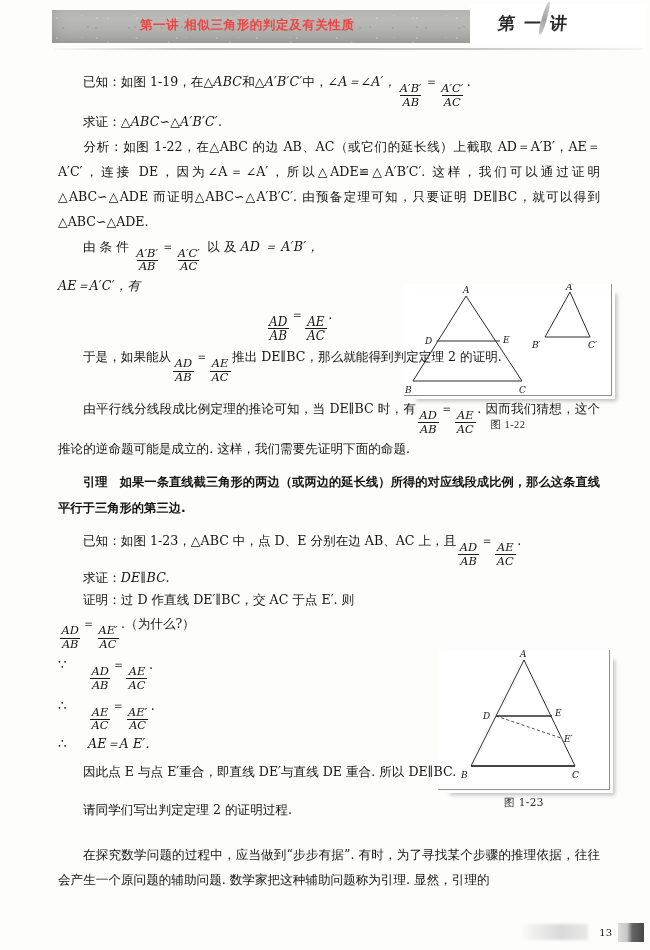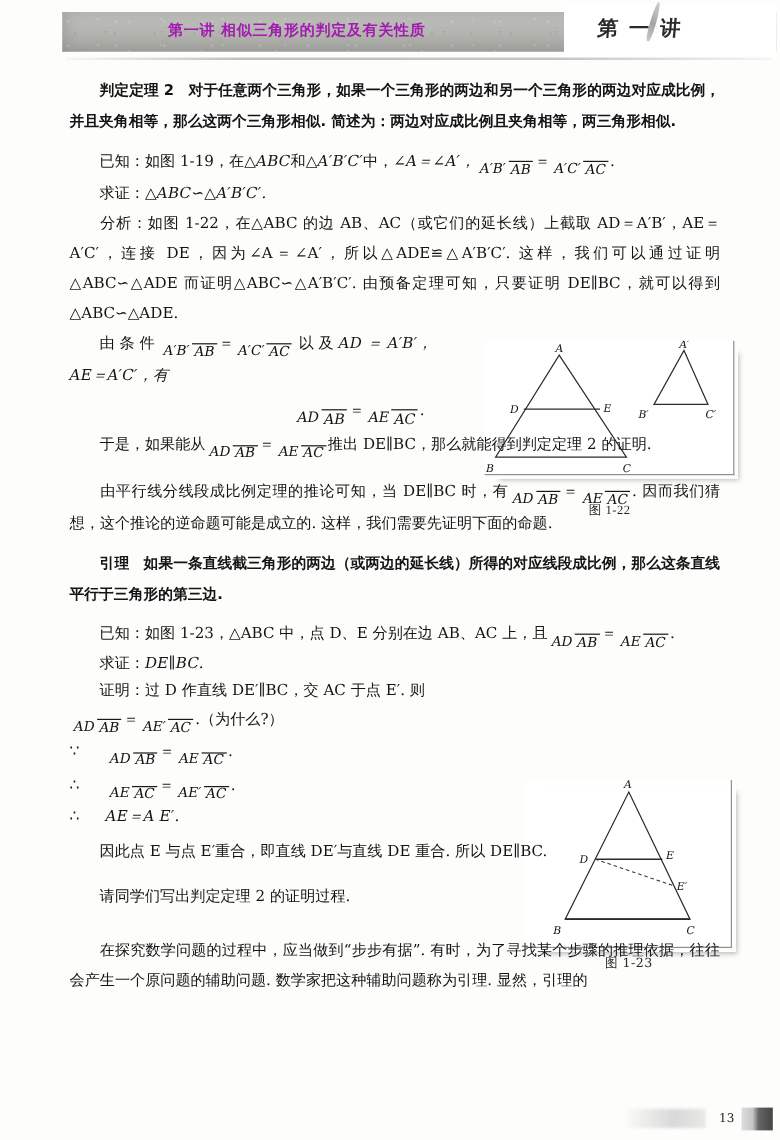--- a/index.html
+++ b/index.html
@@ -50,21 +50,21 @@
       radial-gradient(circle at 91% 35%, rgba(255,255,255,.5) 0 1px, transparent 1px);
     background-size: 40px 20px, 33px 26px, 52px 22px, 47px 28px, 61px 24px;
   }
   .header-title {
     position: absolute;
     left: 140px;
     top: 17px;
     font-size: 12.5px;
     font-weight: bold;
     letter-spacing: 0.6px;
-    color: #a21caf;
+    color: #ef4444;
     white-space: nowrap;
     z-index: 3;
   }
   .header-chip {
     position: absolute;
     left: 470px; top: 4px;
     width: 177px;
     height: 43px;
     background: #ffffff;
     z-index: 4;
@@ -124,21 +124,21 @@
     font-style: italic;
     letter-spacing: .2px;
   }
   .mr {
     font-family: "DejaVu Serif", "Liberation Serif", serif;
   }
 
   
   .frac {
     display: inline-flex;
-    flex-direction: row;
+    flex-direction: column;
     align-items: center;
     vertical-align: -0.52em;
     margin: 0 1.5px;
     line-height: 1.04;
     font-size: 11.4px;
     font-style: italic;
     font-family: "DejaVu Serif", "Liberation Serif", serif;
   }
   .frac .num { padding: 0 2px 0.5px 2px; }
   .frac .den { padding: 0.5px 2px 0 2px; border-top: 1px solid #181818; }
@@ -272,23 +272,20 @@
       <text x="134" y="128" font-family="DejaVu Serif, serif" font-style="italic" font-size="9" fill="#131313">C</text>
       <text x="45" y="69" font-family="DejaVu Serif, serif" font-style="italic" font-size="9" fill="#131313">D</text>
       <text x="117" y="66" font-family="DejaVu Serif, serif" font-style="italic" font-size="9" fill="#131313">E</text>
       <text x="126" y="92" font-family="DejaVu Serif, serif" font-style="italic" font-size="9" fill="#131313">E′</text>
     </svg>
   </div>
   <div class="fig-caption" id="fig2cap" style="width:172px;">图 1-23</div>
 
   <div class="body-text">
 
-    <div class="para">
-      <span class="ind"></span><span class="hei">判定定理 2</span><span class="ind2"></span><span class="hei">对于任意两个三角形，如果一个三角形的两边和另一个三角形的两边对应成比例，并且夹角相等，那么这两个三角形相似. 简述为：两边对应成比例且夹角相等，两三角形相似.</span>
-    </div>
 
     <div class="para" style="margin-top:7px;">
       <span class="ind"></span><span>已知：</span><span>如图 1-19，在</span><span class="mi">△ABC</span><span>和</span><span class="mi">△A′B′C′</span><span>中，</span><span class="mi">∠A＝∠A′，</span><span class="frac">
           <span class="num">A′B′</span>
           <span class="den">AB</span>
         </span><span class="mr">＝</span><span class="frac">
           <span class="num">A′C′</span>
           <span class="den">AC</span>
         </span><span>.</span>
     </div>

